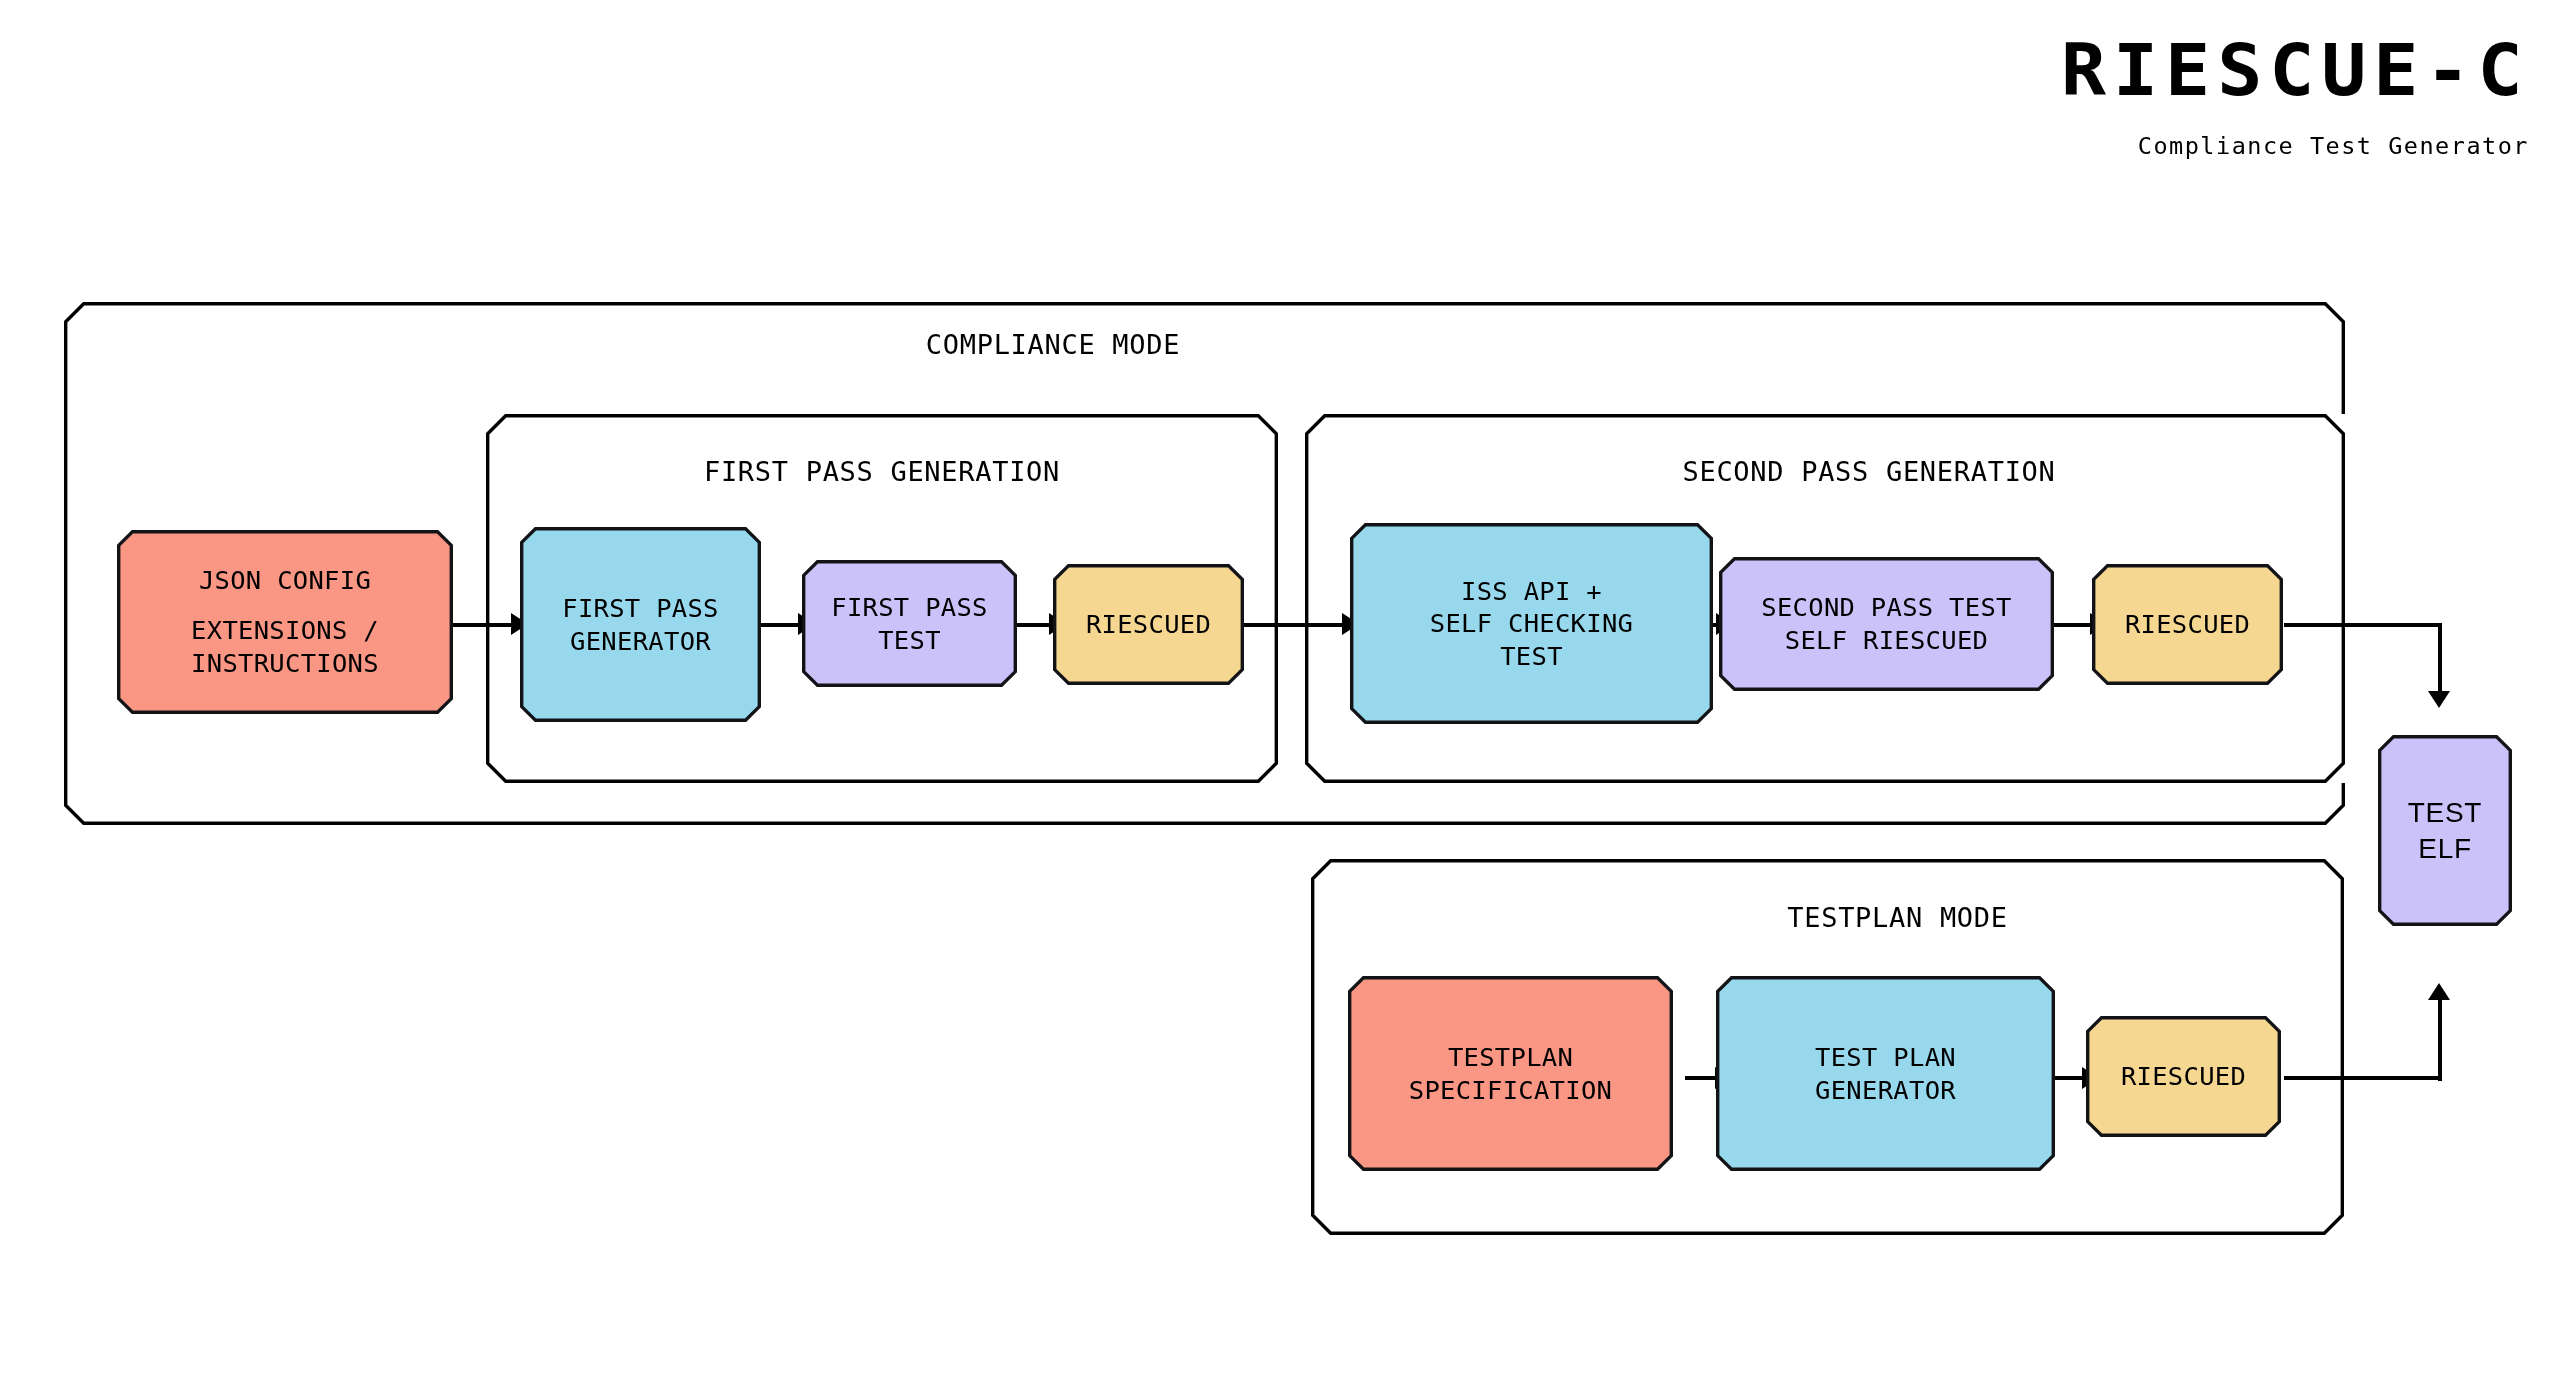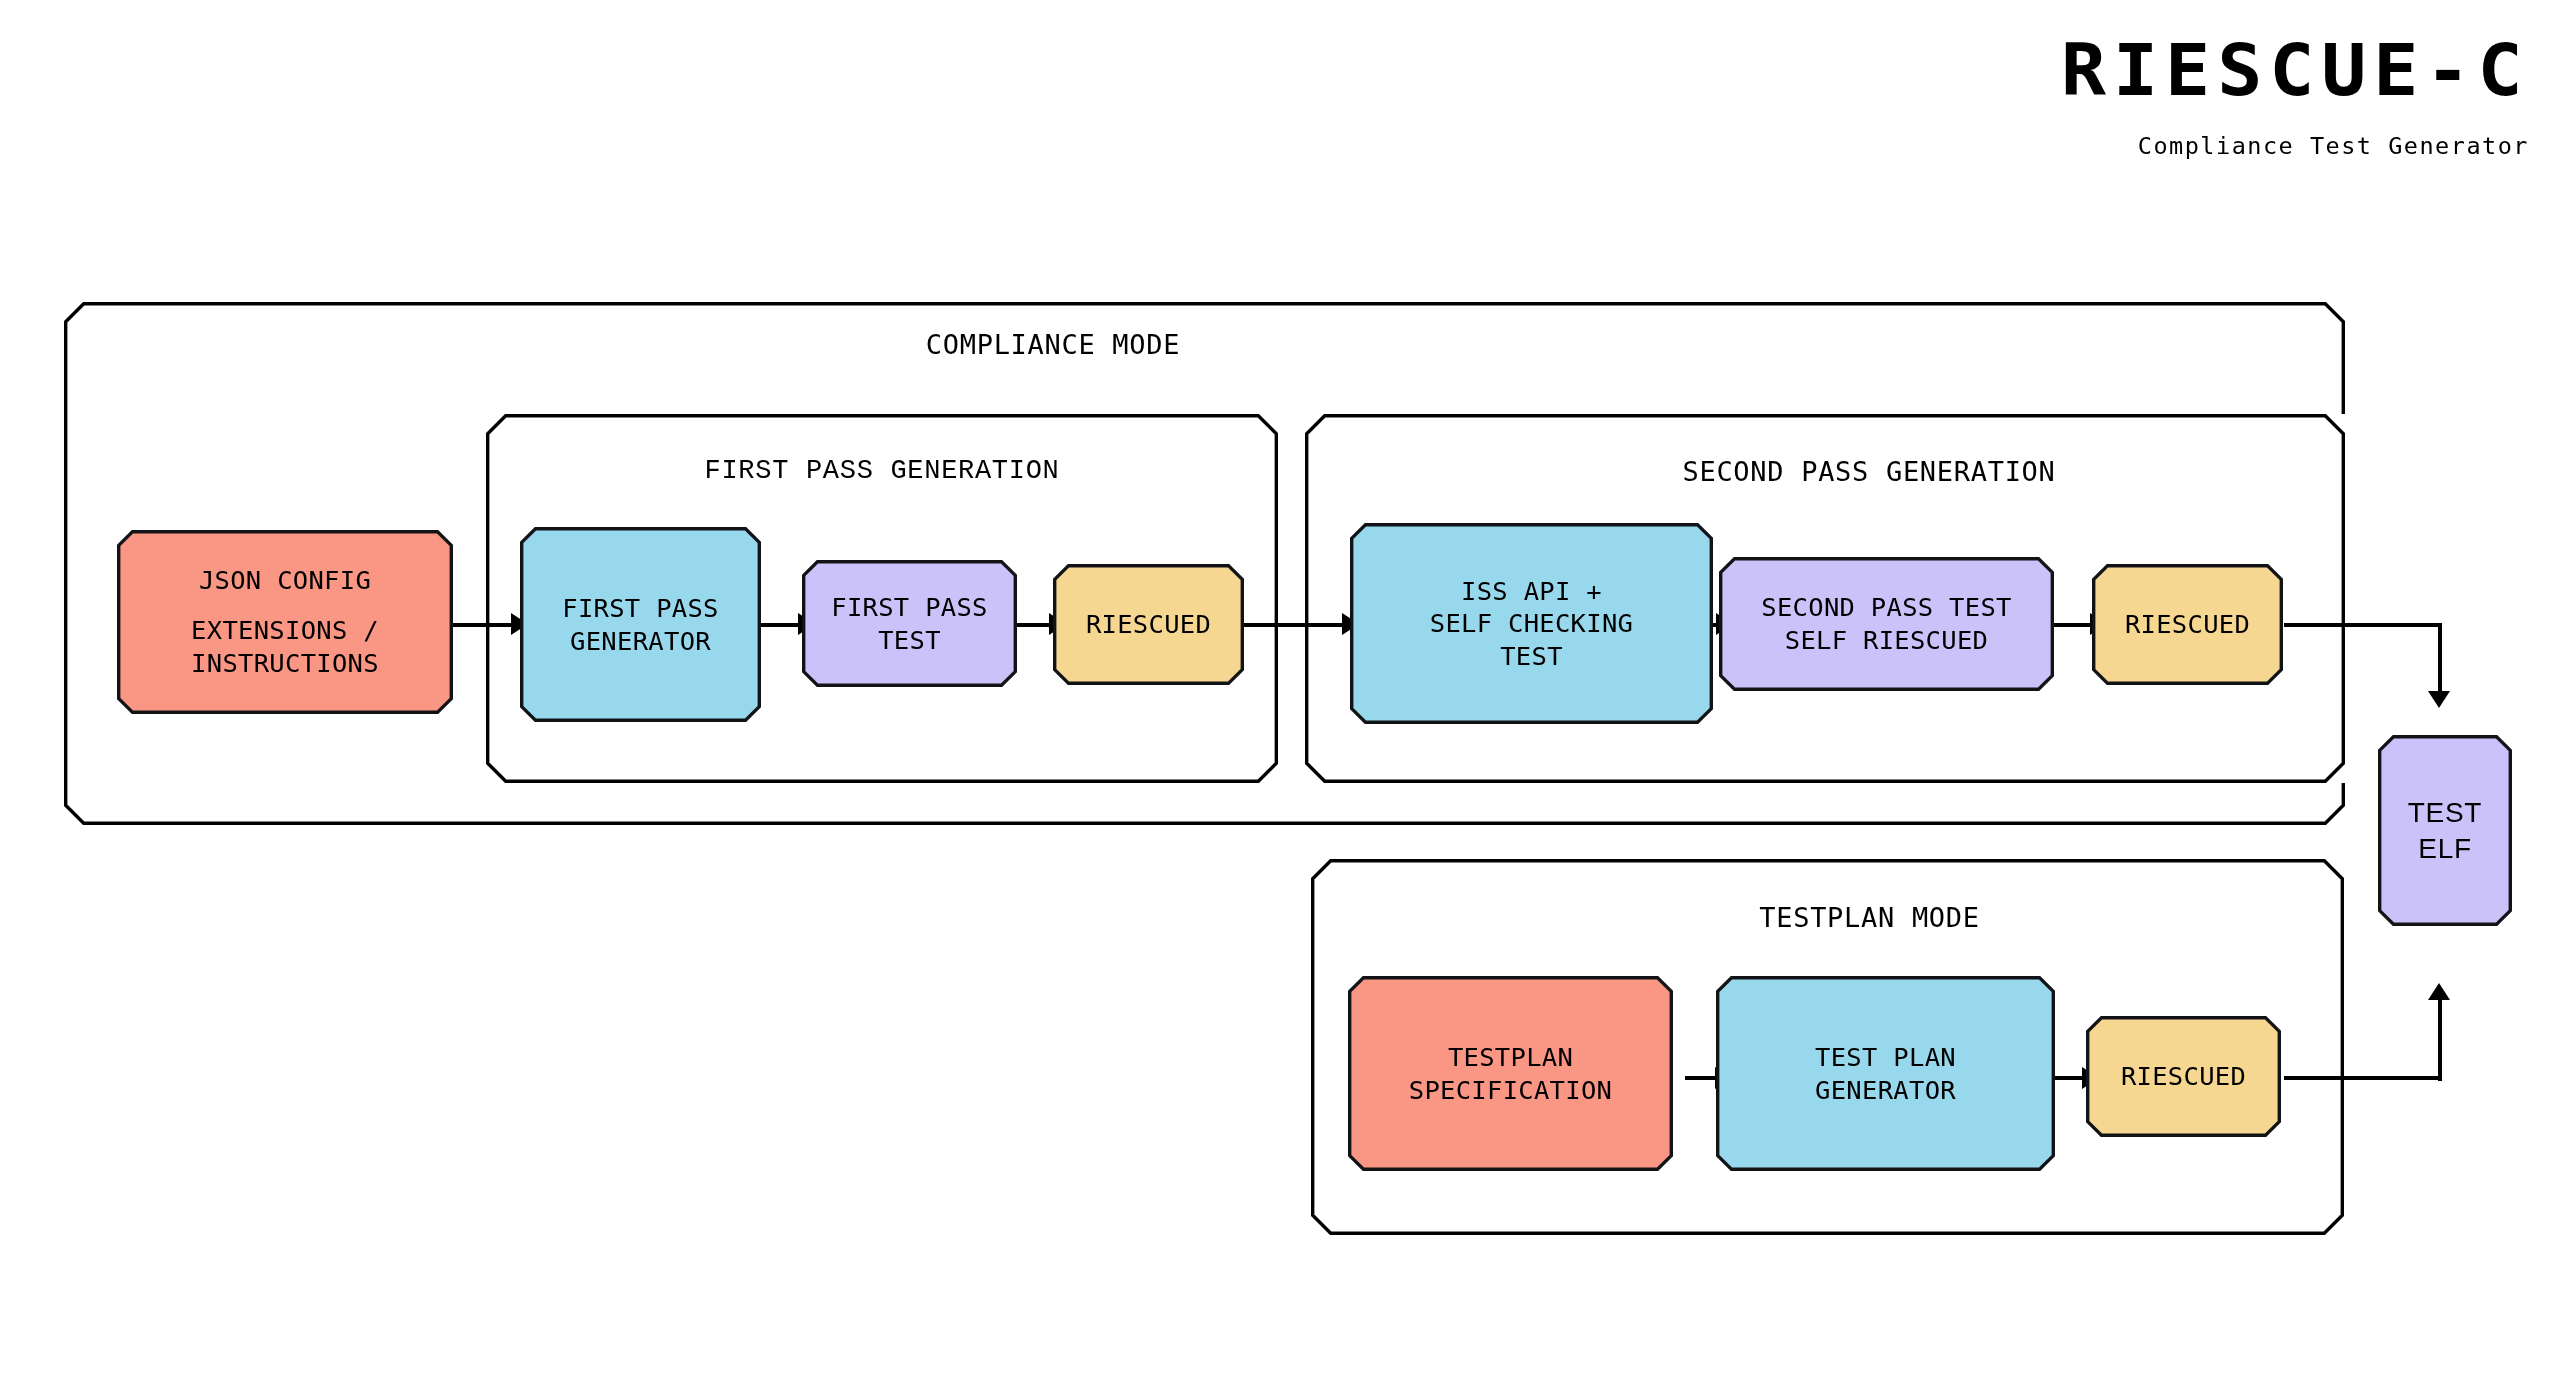--- a/index.html
+++ b/index.html
@@ -191,33 +191,33 @@
 <div class="container-box" style="left:64px; top:302px; width:2281px; height:523px;">
   <div class="cbox-frame"></div>
   <div class="cbox-inner"></div>
 </div>
 <div class="container-title" style="left:64px; width:1978px; top:329px;">COMPLIANCE MODE</div>
 
 <div class="container-box" style="left:486px; top:414px; width:792px; height:369px;">
   <div class="cbox-frame"></div>
   <div class="cbox-inner"></div>
 </div>
-<div class="container-title" style="left:486px; width:792px; top:456px;font-family:Liberation Mono, monospace;">FIRST PASS GENERATION</div>
+<div class="container-title" style="left:486px; width:792px; top:456px;">FIRST PASS GENERATION</div>
 
 <div class="container-box" style="left:1305px; top:414px; width:1040px; height:369px;">
   <div class="cbox-frame"></div>
   <div class="cbox-inner"></div>
 </div>
 <div class="container-title" style="left:1305px; width:1040px; top:456px;padding-left:44px;">SECOND PASS GENERATION</div>
 
 <div class="container-box" style="left:1311px; top:859px; width:1033px; height:376px;">
   <div class="cbox-frame"></div>
   <div class="cbox-inner"></div>
 </div>
-<div class="container-title" style="left:1311px; width:1117px; top:902px;">TESTPLAN MODE</div>
+<div class="container-title" style="left:1311px; width:1117px; top:902px;padding-left:28px;">TESTPLAN MODE</div>
 
 <div class="hline" style="left:401px; top:623px; width:114px;"></div>
 <div class="arrow-right" style="left:511px; top:613px;"></div>
 
 <div class="hline" style="left:759px; top:623px; width:43px;"></div>
 <div class="arrow-right" style="left:798px; top:613px;"></div>
 
 <div class="hline" style="left:1010px; top:623px; width:43px;"></div>
 <div class="arrow-right" style="left:1049px; top:613px;"></div>
 

